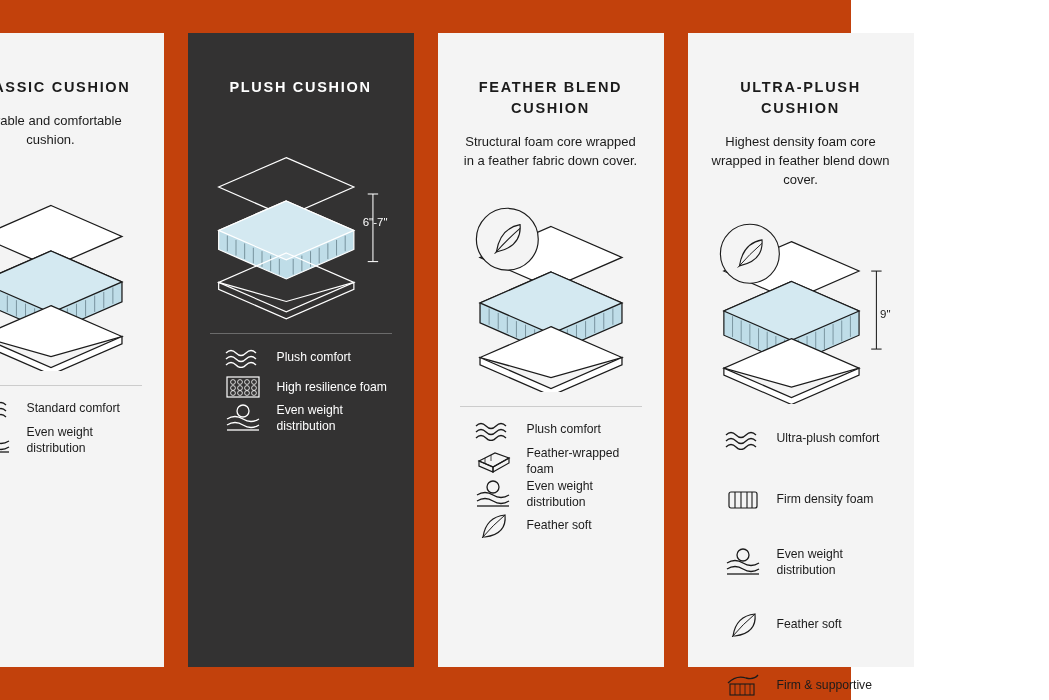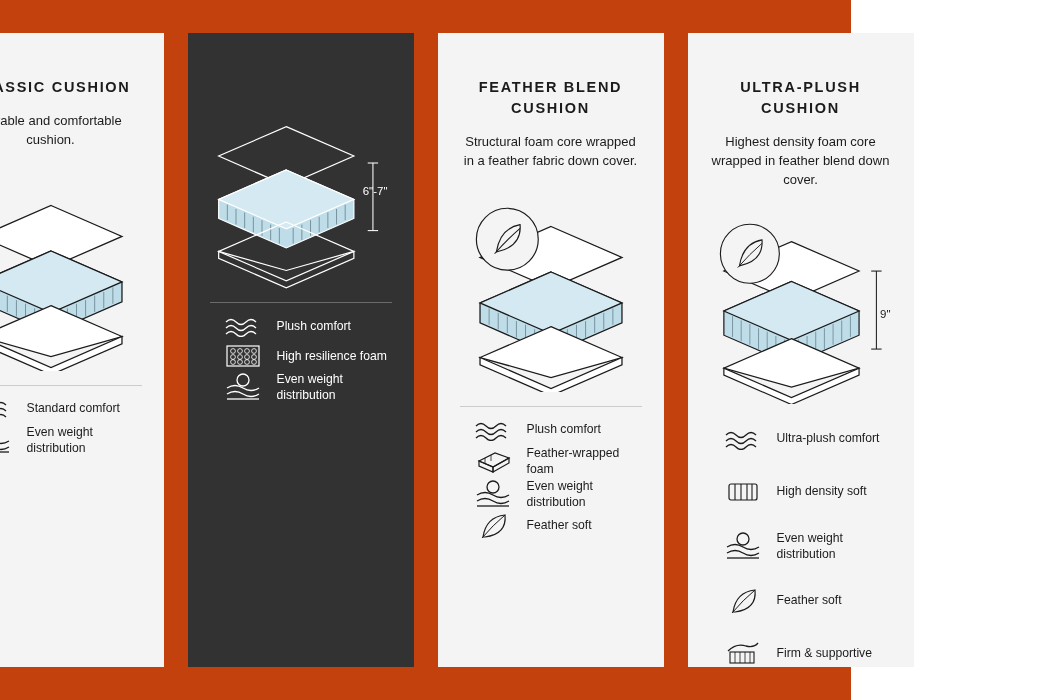--- a/index.html
+++ b/index.html
@@ -162,20 +162,21 @@
               <path d="M4 22 q8 -5 16 0 q8 5 16 0" fill="none" stroke="#1b1b1b" stroke-width="1.3"></path>
               <path d="M4 27 h32" stroke="#1b1b1b" stroke-width="1.3"></path>
             </svg>
         </span>
         <span class="flabel">Even weight distribution</span>
       </div>
     </div>
   </div>
 
   <div class="card dark">
+    <div class="card-title">PLUSH CUSHION</div>
 
     <div class="art">
       <svg width="210" height="200" viewBox="0 0 210 200">
         <polygon points="88,28 166,62 88,96 10,62" fill="none" stroke="#ffffff" stroke-width="1.4"></polygon>
         <polygon points="88,78 166,112 166,134 88,168 10,134 10,112" fill="#bfdde8" stroke="#ffffff" stroke-width="1.4"></polygon>
         <polygon points="88,78 166,112 88,146 10,112" fill="#d4e9f1" stroke="#ffffff" stroke-width="1.4"></polygon>
         <g stroke="#4c6570" stroke-width="0.8" opacity="0.9">
           <line x1="20" y1="118" x2="20" y2="136"></line>
             <line x1="30" y1="123" x2="30" y2="141"></line>
           <line x1="40" y1="127" x2="40" y2="145"></line>
@@ -366,21 +367,21 @@
 
         <line x1="192" y1="62" x2="192" y2="152" stroke="#1b1b1b" stroke-width="1.2"></line>
         <line x1="186" y1="62" x2="198" y2="62" stroke="#1b1b1b" stroke-width="1.2"></line>
         <line x1="186" y1="152" x2="198" y2="152" stroke="#1b1b1b" stroke-width="1.2"></line>
       </svg>
       <span style="position:absolute; right:1px; top:104px; font-size:11.5px; color:#1b1b1b;">9"</span>
     </div>
 
     <div class="divider"></div>
 
-    <div class="features" style="gap:23px; margin-top:14px;">
+    <div class="features" style="gap:31px; margin-top:14px;">
       <div class="feature">
         <span class="ficon">
           <svg width="40" height="22" viewBox="0 0 40 22">
               <path d="M3 7 q5 -5 10 0 q5 5 10 0 q5 -5 10 0" fill="none" stroke="#1b1b1b" stroke-width="1.3"></path>
               <path d="M3 13 q5 -5 10 0 q5 5 10 0 q5 -5 10 0" fill="none" stroke="#1b1b1b" stroke-width="1.3"></path>
               <path d="M3 19 q5 -5 10 0 q5 5 10 0 q5 -5 10 0" fill="none" stroke="#1b1b1b" stroke-width="1.3"></path>
             </svg>
         </span>
         <span class="flabel">Ultra-plush comfort</span>
       </div>
@@ -389,21 +390,21 @@
           <svg width="40" height="26" viewBox="0 0 40 26">
               <rect x="6" y="5" width="28" height="16" rx="2" fill="none" stroke="#1b1b1b" stroke-width="1.2"></rect>
               <g stroke="#1b1b1b" stroke-width="1.1">
                 <line x1="12" y1="5" x2="12" y2="21"></line>
                 <line x1="18" y1="5" x2="18" y2="21"></line>
                 <line x1="24" y1="5" x2="24" y2="21"></line>
                 <line x1="29" y1="5" x2="29" y2="21"></line>
               </g>
             </svg>
         </span>
-        <span class="flabel">High density soft</span>
+        <span class="flabel">Firm density foam</span>
       </div>
       <div class="feature">
         <span class="ficon">
           <svg width="40" height="30" viewBox="0 0 40 30">
               <circle cx="20" cy="8" r="6" fill="none" stroke="#1b1b1b" stroke-width="1.3"></circle>
               <path d="M4 16 q8 -5 16 0 q8 5 16 0" fill="none" stroke="#1b1b1b" stroke-width="1.3"></path>
               <path d="M4 22 q8 -5 16 0 q8 5 16 0" fill="none" stroke="#1b1b1b" stroke-width="1.3"></path>
               <path d="M4 27 h32" stroke="#1b1b1b" stroke-width="1.3"></path>
             </svg>
         </span>

